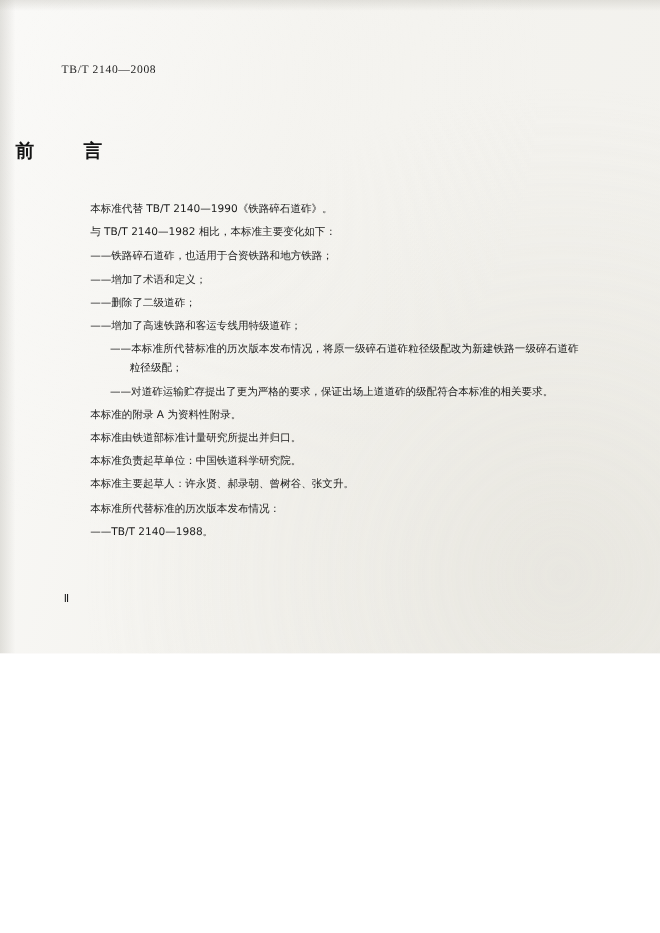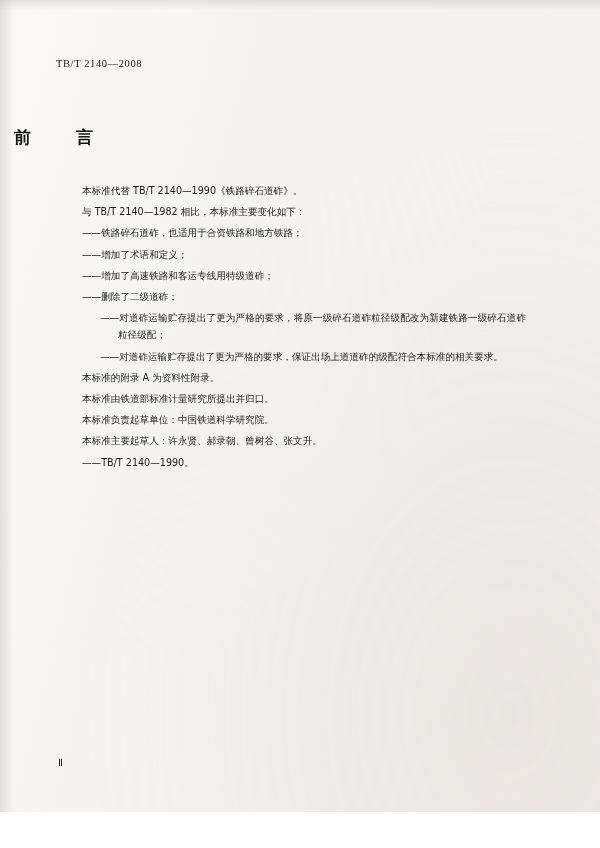--- a/index.html
+++ b/index.html
@@ -8,21 +8,21 @@
   }
   body {
     width: 600px;
     height: 848px;
     background: #ffffff;
     font-family: "DejaVu Sans", sans-serif;
   }
   .page {
     position: relative;
     width: 600px;
-    height: 812px;
+    height: 594px;
     background: #f4f3ef;
     background-image:
       linear-gradient(105deg, rgba(255,255,255,0.55) 0%, rgba(246,245,241,0.25) 40%, rgba(238,237,232,0.35) 100%);
     overflow: hidden;
     box-sizing: border-box;
   }
   
   .page::after {
     content: "";
     position: absolute;
@@ -122,26 +122,27 @@
 
   <div class="header-code">TB/T 2140—2008</div>
 
   <div class="doc-title">前　言</div>
 
   <div class="body-block">
     <p class="para">本标准代替 TB/T 2140—1990《铁路碎石道砟》。</p>
     <p class="para">与 TB/T 2140—1982 相比，本标准主要变化如下：</p>
     <p class="para hang">——铁路碎石道砟，也适用于合资铁路和地方铁路；</p>
     <p class="para hang">——增加了术语和定义；</p>
+    <p class="para hang">——删除了二级道砟；</p>
     <p class="para hang">——增加了高速铁路和客运专线用特级道砟；</p>
-    <p class="para hang">——删除了二级道砟；</p>
-    <p class="para hang2">——对道砟运输贮存提出了更为严格的要求，将原一级碎石道砟粒径级配改为新建铁路一级碎石道砟粒径级配；</p>
+    <p class="para hang2">——本标准所代替标准的历次版本发布情况，将原一级碎石道砟粒径级配改为新建铁路一级碎石道砟粒径级配；</p>
     <p class="para hang2">——对道砟运输贮存提出了更为严格的要求，保证出场上道道砟的级配符合本标准的相关要求。</p>
     <p class="para">本标准的附录 A 为资料性附录。</p>
     <p class="para">本标准由铁道部标准计量研究所提出并归口。</p>
     <p class="para">本标准负责起草单位：中国铁道科学研究院。</p>
     <p class="para">本标准主要起草人：许永贤、郝录朝、曾树谷、张文升。</p>
-    <p class="para hang">——TB/T 2140—1990。</p>
+    <p class="para">本标准所代替标准的历次版本发布情况：</p>
+    <p class="para hang">——TB/T 2140—1988。</p>
   </div>
 
   <div class="page-number">Ⅱ</div>
 
 </div>
 
 </body></html>

